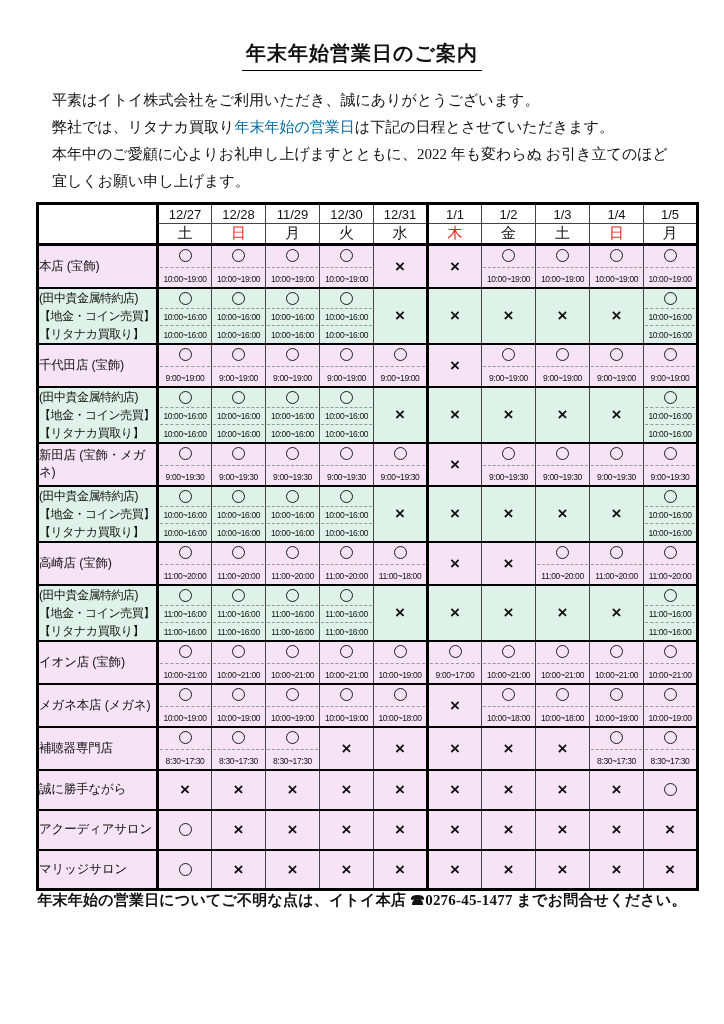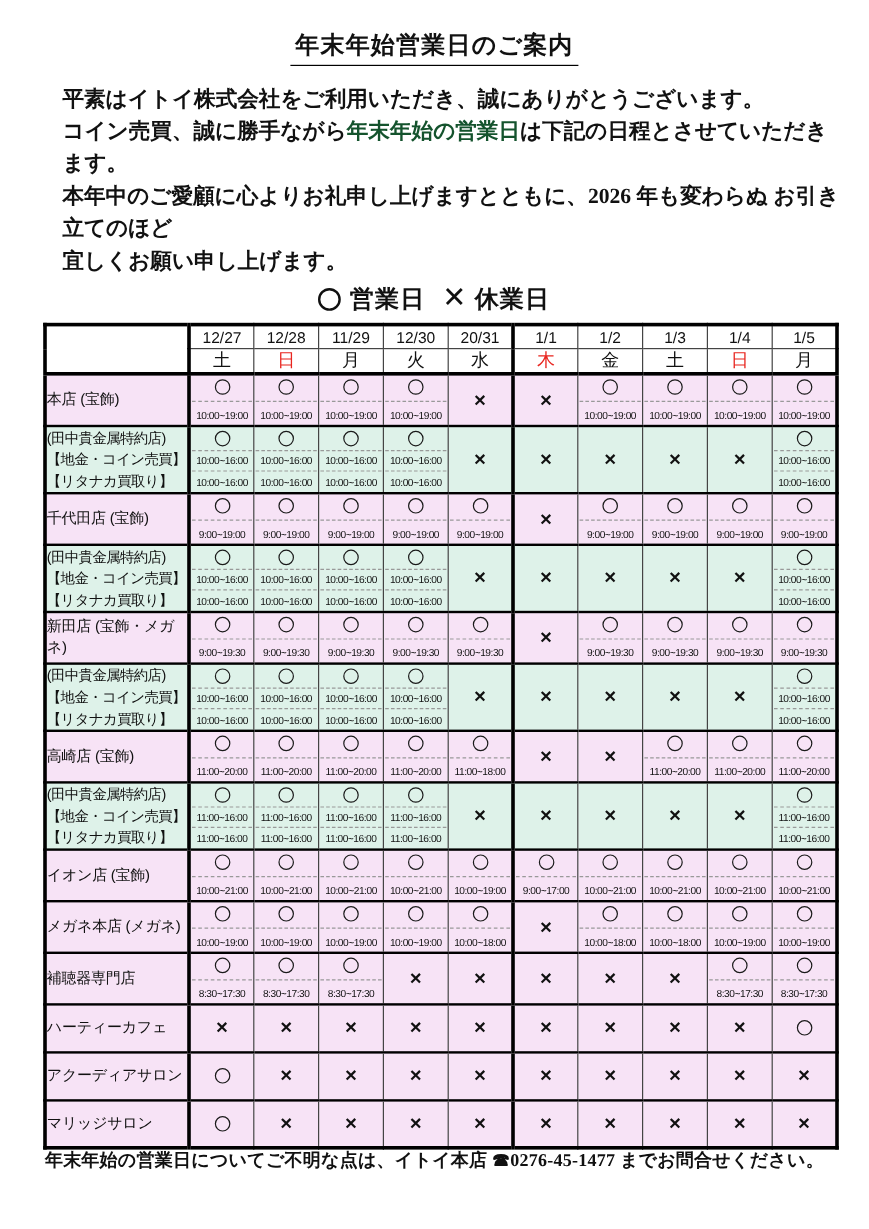--- a/index.html
+++ b/index.html
@@ -1,31 +1,31 @@
 <!DOCTYPE html>
 <html lang="ja"><head>
 <meta charset="utf-8">
 <style>
   html,body{margin:0;padding:0;background:#ffffff;}
   .page{
     position:relative;width:724px;height:1024px;background:#fff;overflow:hidden;
     font-family:"Liberation Sans","DejaVu Sans",sans-serif;color:#111;
   }
   
-  .title-wrap{text-align:center;margin:0;padding-top:24px;}
+  .title-wrap{text-align:center;margin:16px;padding-top:24px;}
   .doc-title{
     display:inline-block;font-family:"Liberation Serif","DejaVu Serif",serif;
     font-size:20px;font-weight:bold;letter-spacing:1px;
     border-bottom:1.5px solid #000;padding:0 4px 3px 4px;
   }
   .intro{
     margin:14px 22px 0 52px;font-family:"Liberation Serif","DejaVu Serif",serif;
-    font-size:18px;font-weight:700;line-height:27px;
+    font-size:15px;font-weight:400;line-height:27px;
   }
-  .intro .red{color:#14532d;}
+  .intro .red{color:#0369a1;}
   .signature{
     margin:2px 42px 0 0;text-align:right;
     font-family:"Liberation Serif","DejaVu Serif",serif;font-size:15px;font-weight:600;
   }
   
   .legend{display:flex;justify-content:center;align-items:center;gap:14px;margin-top:5px;height:26px;}
   .legend .lg-circ{width:19px;height:19px;border:2.5px solid #111;border-radius:50%;box-sizing:border-box;display:inline-block;}
   .legend .lg-x{font-size:24px;font-weight:bold;line-height:1;}
   .legend .lg-label{font-size:20px;font-weight:bold;letter-spacing:1px;}
   .legend .pair{display:flex;align-items:center;gap:7px;}
@@ -69,36 +69,26 @@
 <body>
 
 <div class="page">
 
   <div class="title-wrap">
     <span class="doc-title">年末年始営業日のご案内</span>
   </div>
 
   <div class="intro">
     <div>平素はイトイ株式会社をご利用いただき、誠にありがとうございます。</div>
-    <div><span>コイン売買、誠に勝手ながら</span><span class="red">年末年始の営業日</span><span>は下記の日程とさせていただきます。</span></div>
-    <div>本年中のご愛顧に心よりお礼申し上げますとともに、2026 年も変わらぬ お引き立てのほど</div>
+    <div><span>弊社では、リタナカ買取り</span><span class="red">年末年始の営業日</span><span>は下記の日程とさせていただきます。</span></div>
+    <div>本年中のご愛顧に心よりお礼申し上げますとともに、2022 年も変わらぬ お引き立てのほど</div>
     <div>宜しくお願い申し上げます。</div>
   </div>
 
 
-  <div class="legend">
-    <span class="pair">
-      <span class="lg-circ"></span>
-      <span class="lg-label">営業日</span>
-    </span>
-    <span class="pair">
-      <span class="lg-x">✕</span>
-      <span class="lg-label">休業日</span>
-    </span>
-  </div>
 
   <table class="sched">
       <colgroup>
         <col class="c-label">
         <col class="c-day">
         <col class="c-day">
         <col class="c-day">
         <col class="c-day">
         <col class="c-day">
         <col class="c-day">
@@ -107,21 +97,21 @@
         <col class="c-day">
         <col class="c-day">
       </colgroup>
       <tbody>
         <tr>
           <th class="corner" rowspan="2"></th>
           <th class="date">12/27</th>
           <th class="date">12/28</th>
           <th class="date">11/29</th>
           <th class="date">12/30</th>
-          <th class="date">20/31</th>
+          <th class="date">12/31</th>
           <th class="date thick-left">1/1</th>
           <th class="date">1/2</th>
           <th class="date">1/3</th>
           <th class="date">1/4</th>
           <th class="date">1/5</th>
         </tr>
         <tr>
           <th class="day">土</th>
           <th class="day red">日</th>
           <th class="day">月</th>
@@ -922,21 +912,21 @@
           </td>
           <td class="cell">
             <div class="open-wrap">
               <span class="circ"></span>
               <span class="dash"></span>
               <span class="time">8:30~17:30</span>
             </div>
           </td>
         </tr>
         <tr class="body-row r-plain bg-pink">
-          <td class="lblcell lbl">ハーティーカフェ</td>
+          <td class="lblcell lbl">誠に勝手ながら</td>
           <td class="cell">
             <div class="center-wrap">
               <span class="xmark">×</span>
             </div>
           </td>
           <td class="cell">
             <div class="center-wrap">
               <span class="xmark">×</span>
             </div>
           </td>

